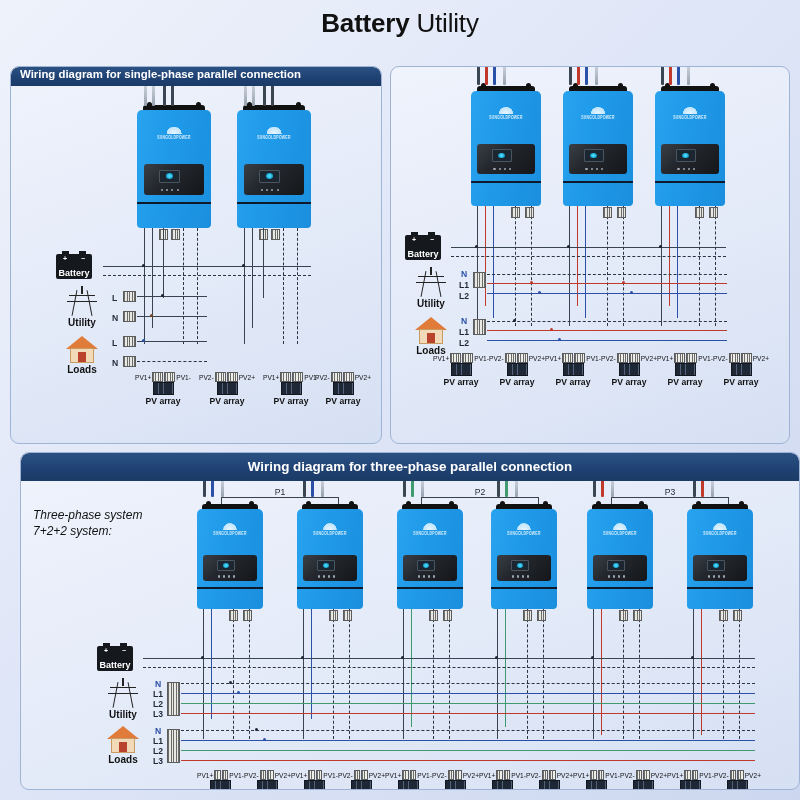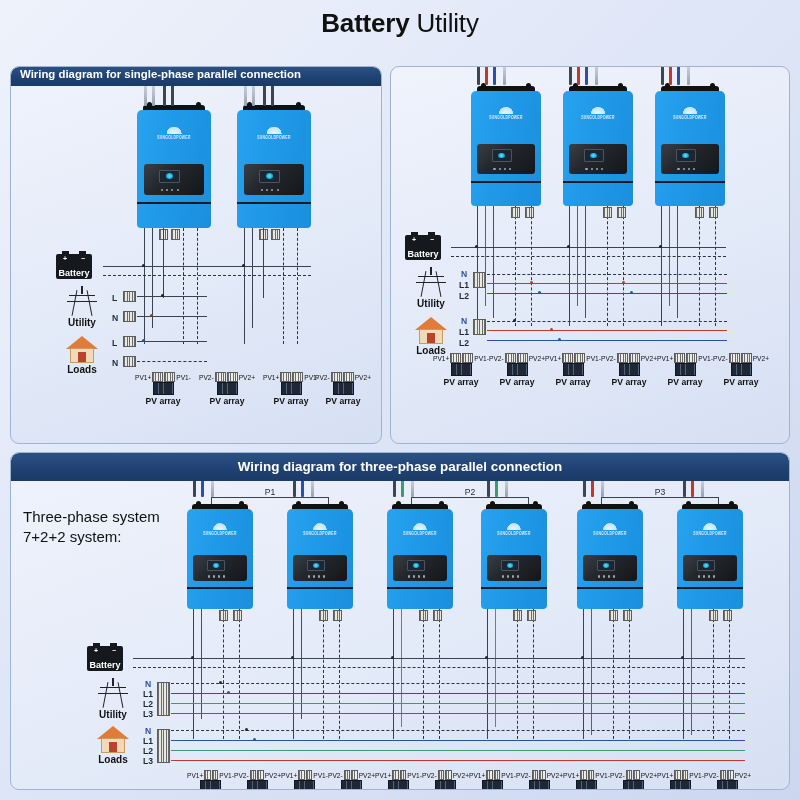--- a/index.html
+++ b/index.html
@@ -38,21 +38,21 @@
     border-radius: 8px 8px 0 0;
     white-space: nowrap;
   }
   .panel-head.center { text-align: center; font-size: 13.4px; padding: 6px 9px 7px; }
   .panel-caption {
     font-style: italic; font-size: 12.2px; color: #111;
     padding: 5px 0 0 7px; line-height: 1.25;
   }
   #panel-single { left: 10px; top: 66px; width: 372px; height: 378px; }
   #panel-split  { left: 390px; top: 66px; width: 400px; height: 378px; }
-  #panel-three  { left: 10px; top: 452px; width: 780px; height: 338px; }
+  #panel-three  { left: 20px; top: 452px; width: 780px; height: 338px; }
 
   .stage { position: relative; width: 100%; }
 
   
   .inv { position: absolute; }
   .inv .hanger {
     position: absolute; left: 8%; top: -5px; width: 84%; height: 5px;
     background: #111; border-radius: 3px 3px 0 0;
   }
   .inv .hanger:before, .inv .hanger:after {
@@ -629,21 +629,21 @@
         <div class="pvname">PV array</div>
       </div>
     </div>
   </div>
 
   <div class="panel" id="panel-three">
     <div class="panel-head center">Wiring diagram for three-phase parallel connection</div>
 
     <div class="stage" style="height:310px">
 
-      <div style="position:absolute; left:12px; top:26px; font-size:15px; line-height:1.35; color:#111;">
+      <div style="position:absolute; left:12px; top:26px; font-style:italic; font-size:12px; line-height:1.35; color:#111;">
         <div>Three-phase system</div>
         <div>7+2+2 system:</div>
       </div>
 
       <div class="bracket" style="left:200px; top:16px; width:118px;">
         <span class="bracket-lab">P1</span>
       </div>
       <div class="bracket" style="left:400px; top:16px; width:118px;">
         <span class="bracket-lab">P2</span>
       </div>

